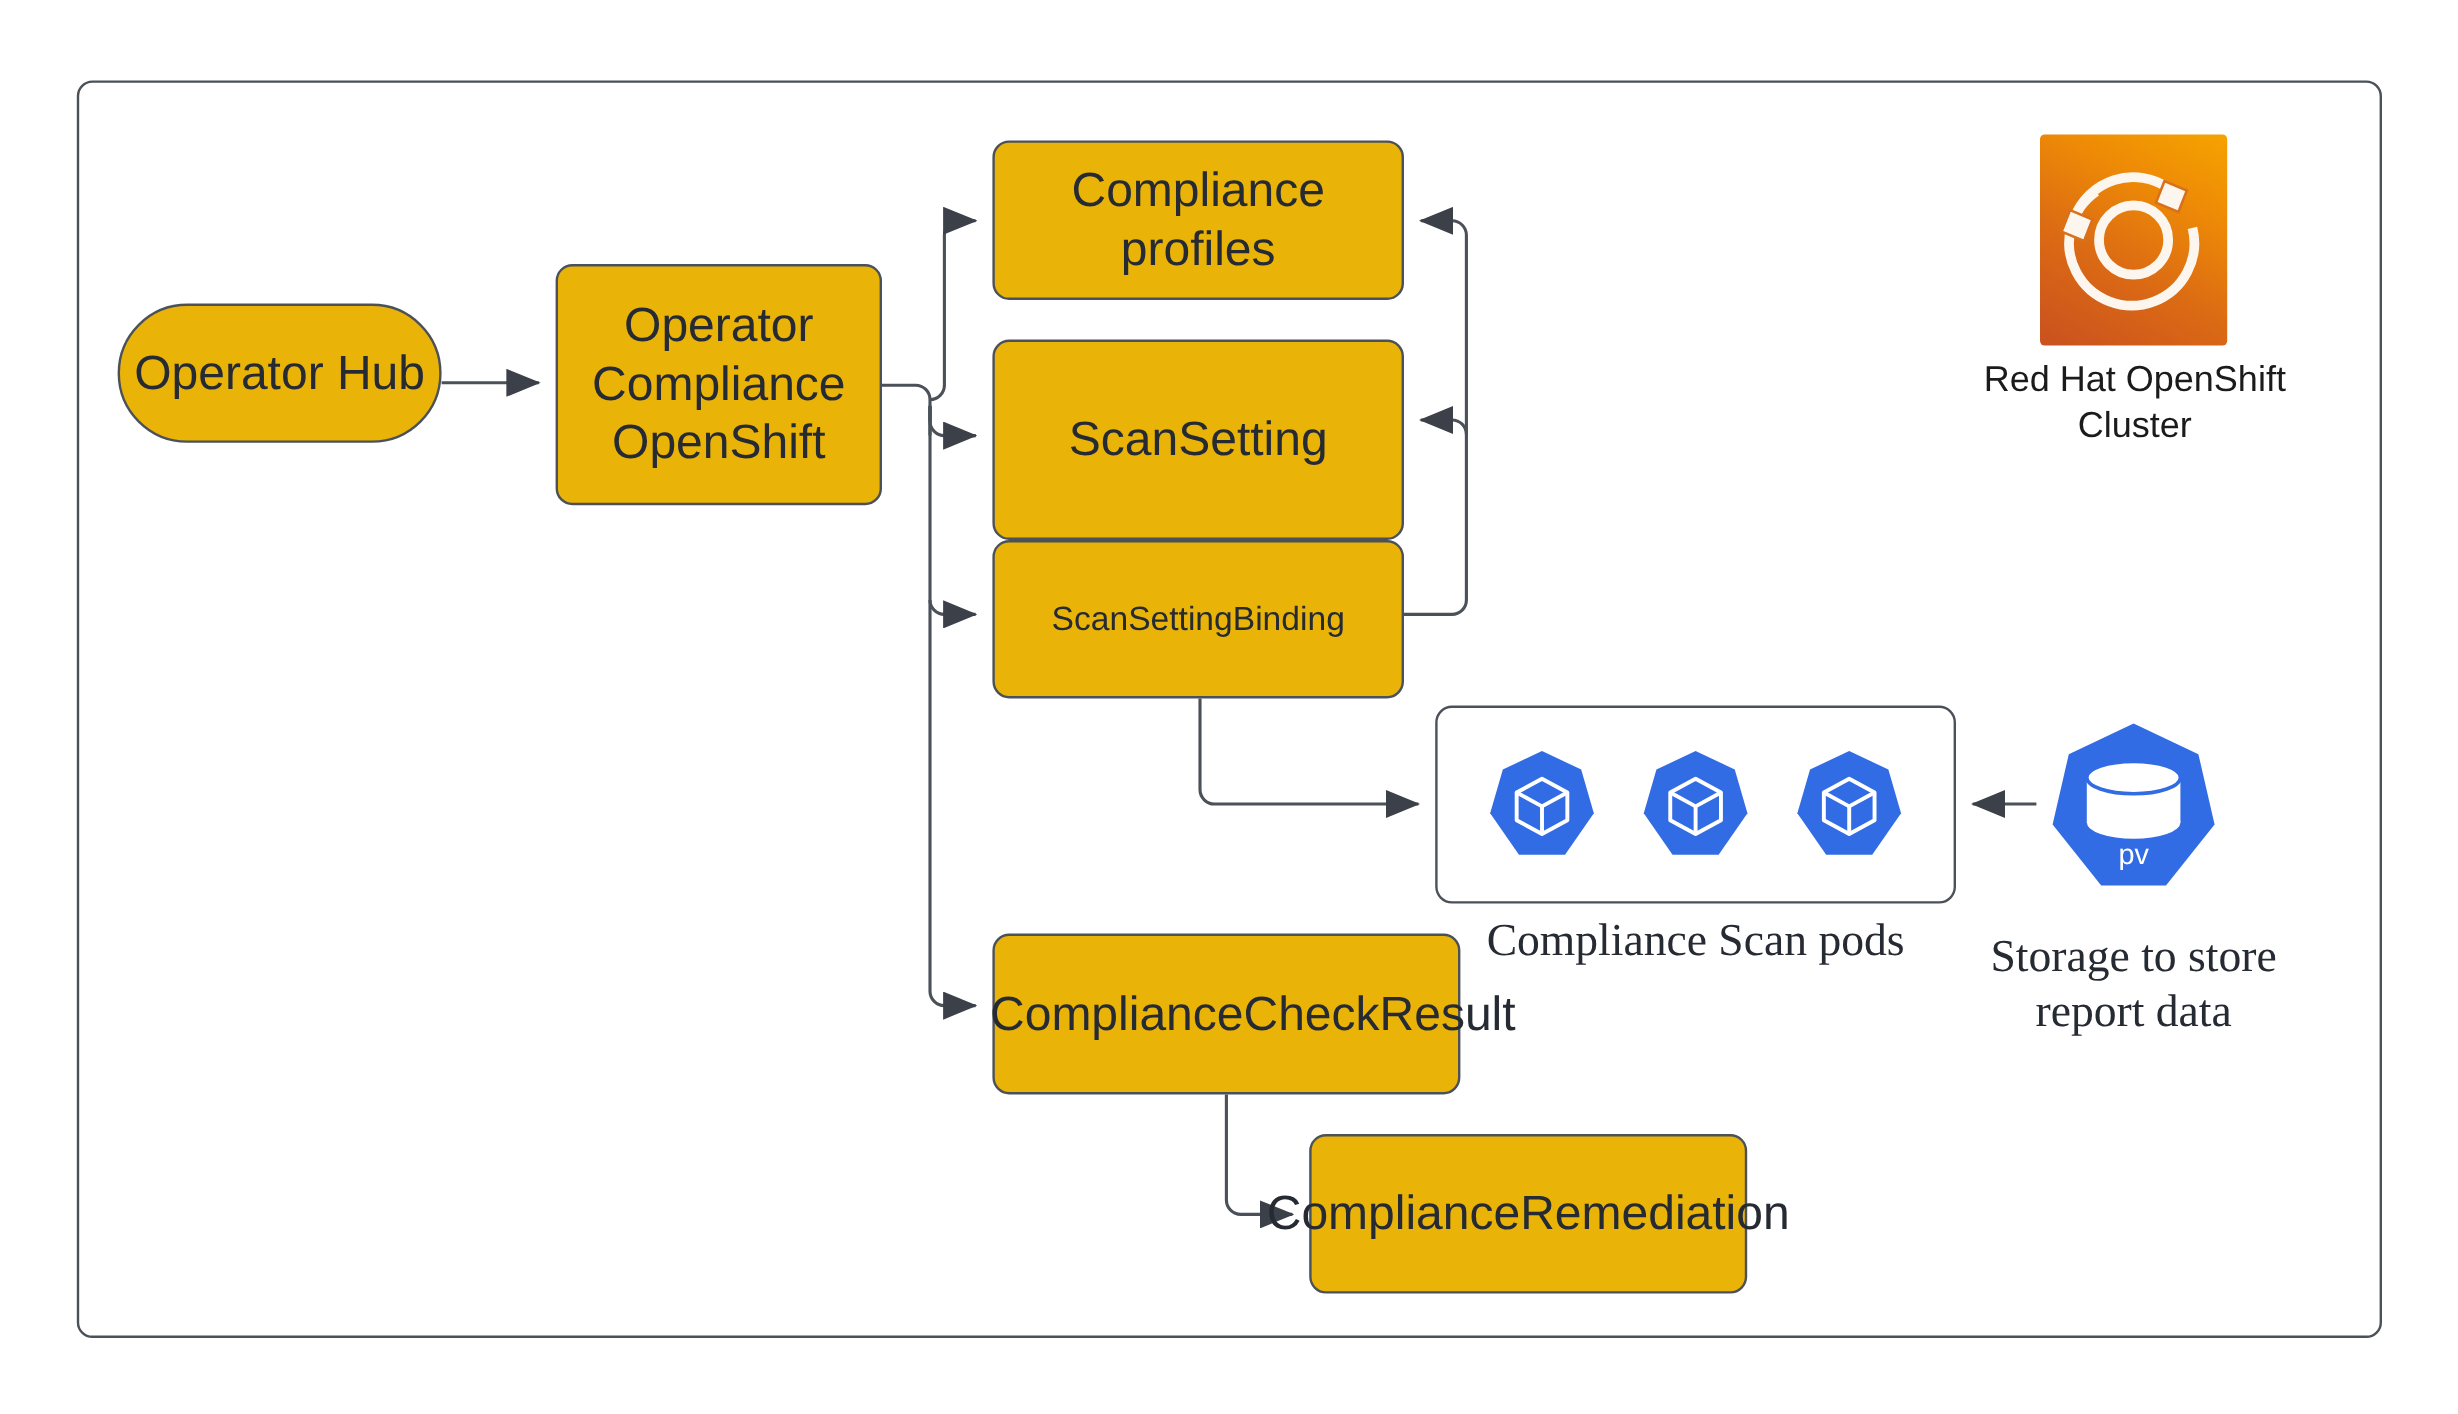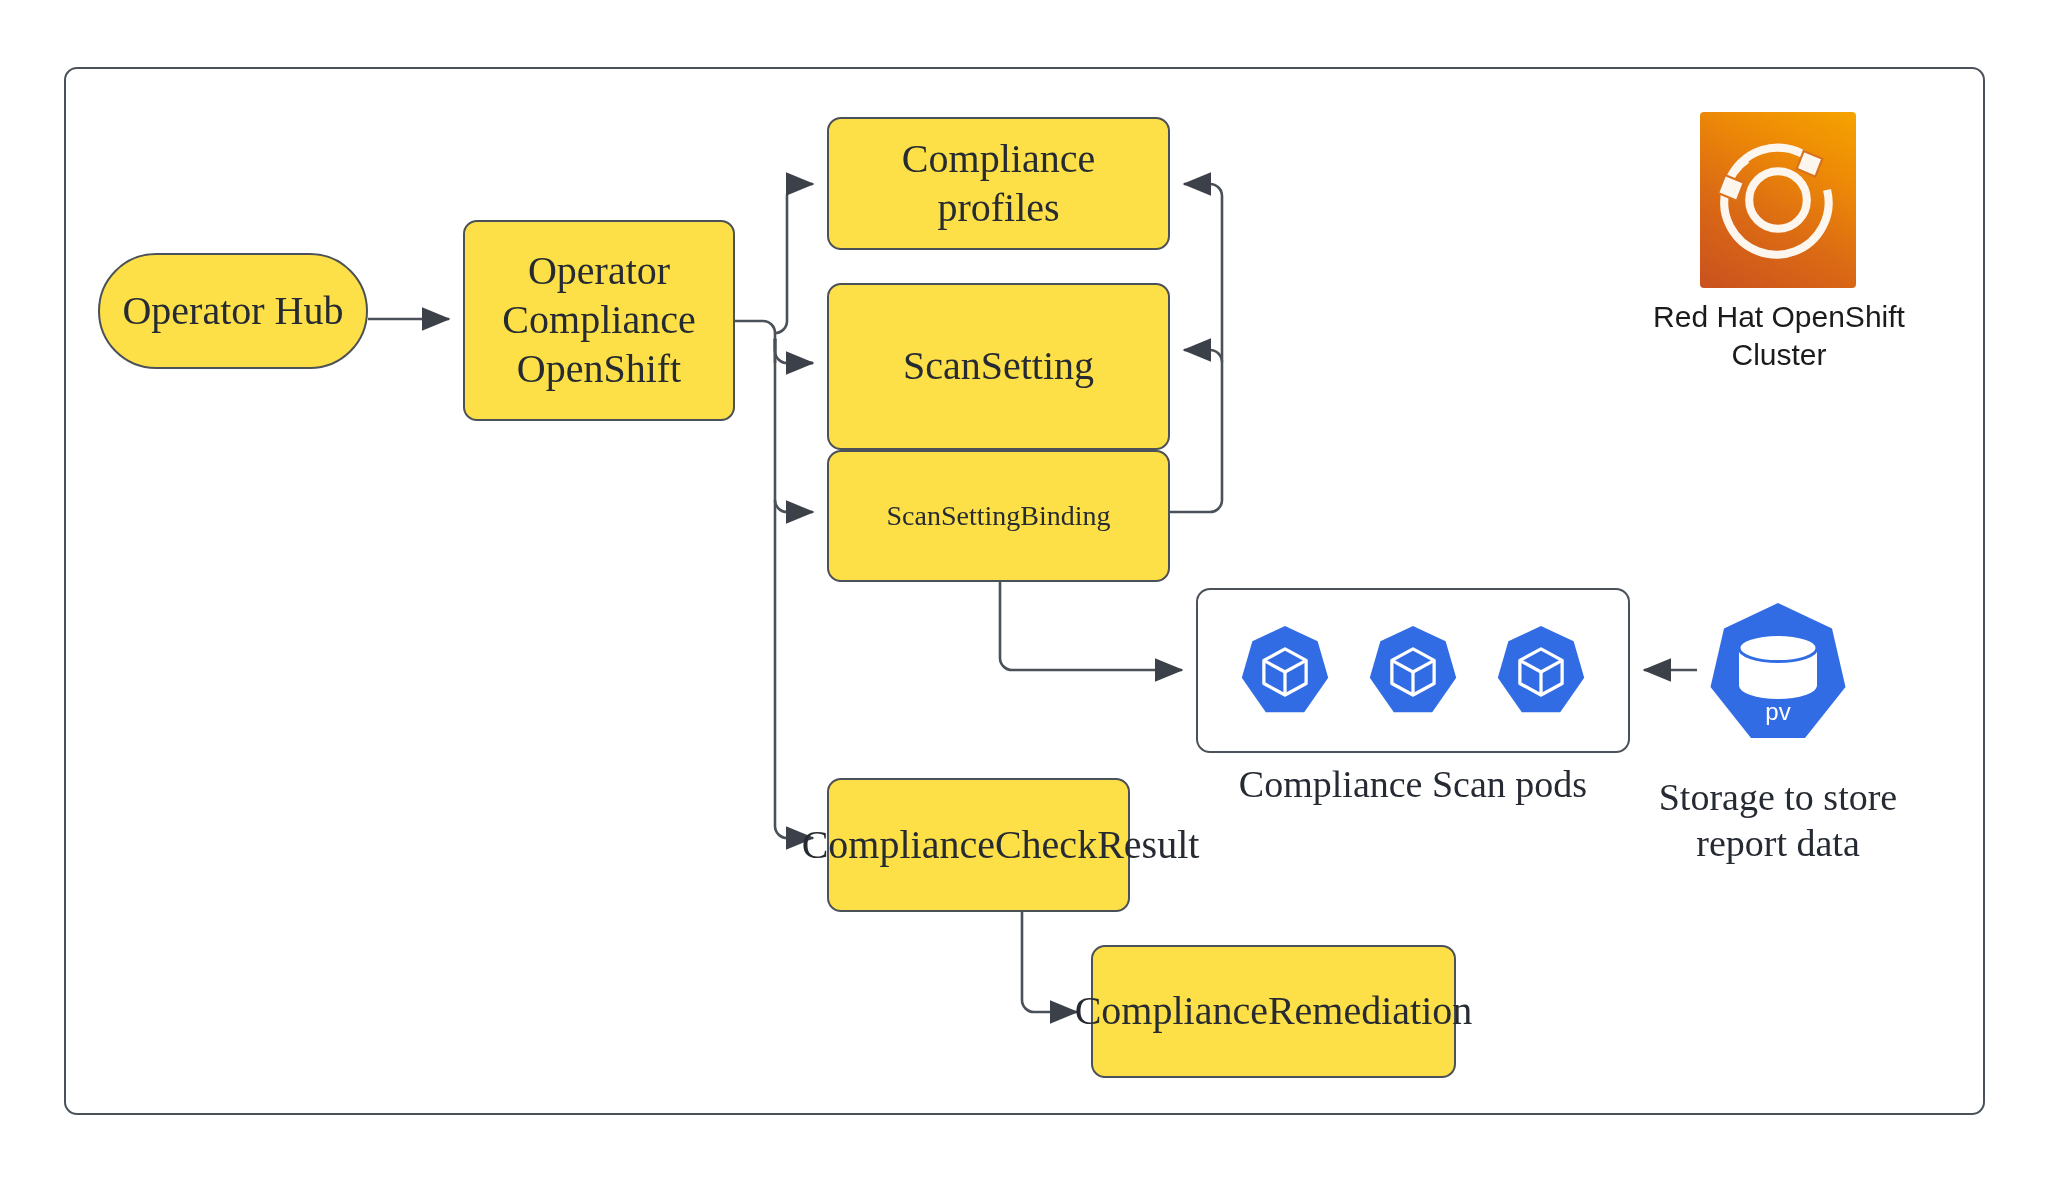--- a/index.html
+++ b/index.html
@@ -9,40 +9,40 @@
     color:#24292e;
     overflow:hidden;
     position:relative;
   }
   #stage{position:absolute;left:0;top:0;width:2048px;height:1178px;}
   #edges{position:absolute;left:0;top:0;width:2048px;height:1178px;pointer-events:none;}
 
   .node{
     position:absolute;
     box-sizing:border-box;
-    background:#fde047;
+    background:#eab308;
     border:2px solid #4b5159;
     display:flex;
     align-items:center;
     justify-content:center;
     text-align:center;
     line-height:1.22;
     color:#262b33;
-    font-family:Liberation Serif, serif;
+    font-family:Liberation Sans, sans-serif;
   }
   .node.rect{border-radius:14px;}
   .node.pill{border-radius:70px;}
 
   
   #node-operator-hub{left:98px;top:253px;width:270px;height:116px;font-size:40px;}
   #node-install-operator{left:463px;top:220px;width:272px;height:201px;font-size:40px;}
   #node-compliance-profiles{left:827px;top:117px;width:343px;height:133px;font-size:40px;}
   #node-scansetting{left:827px;top:283px;width:343px;height:167px;font-size:40px;}
   #node-scansettingbinding{left:827px;top:450px;width:343px;height:132px;font-size:28px;}
-  #node-compliancecheckresult{left:827px;top:778px;width:303px;height:134px;font-size:40px;padding-left:44px;}
+  #node-compliancecheckresult{left:827px;top:778px;width:390px;height:134px;font-size:40px;padding-left:44px;}
   #node-complianceremediation{left:1091px;top:945px;width:365px;height:133px;font-size:40px;align-items:center;}
 
   
   #group-scan-pods{
     position:absolute;left:1196px;top:588px;width:434px;height:165px;
     box-sizing:border-box;background:#fff;border:2px solid #4b5159;border-radius:14px;
     display:flex;align-items:center;justify-content:center;gap:32px;
   }
   .pod-icon{width:96px;height:96px;display:block;}
   #label-scan-pods{

